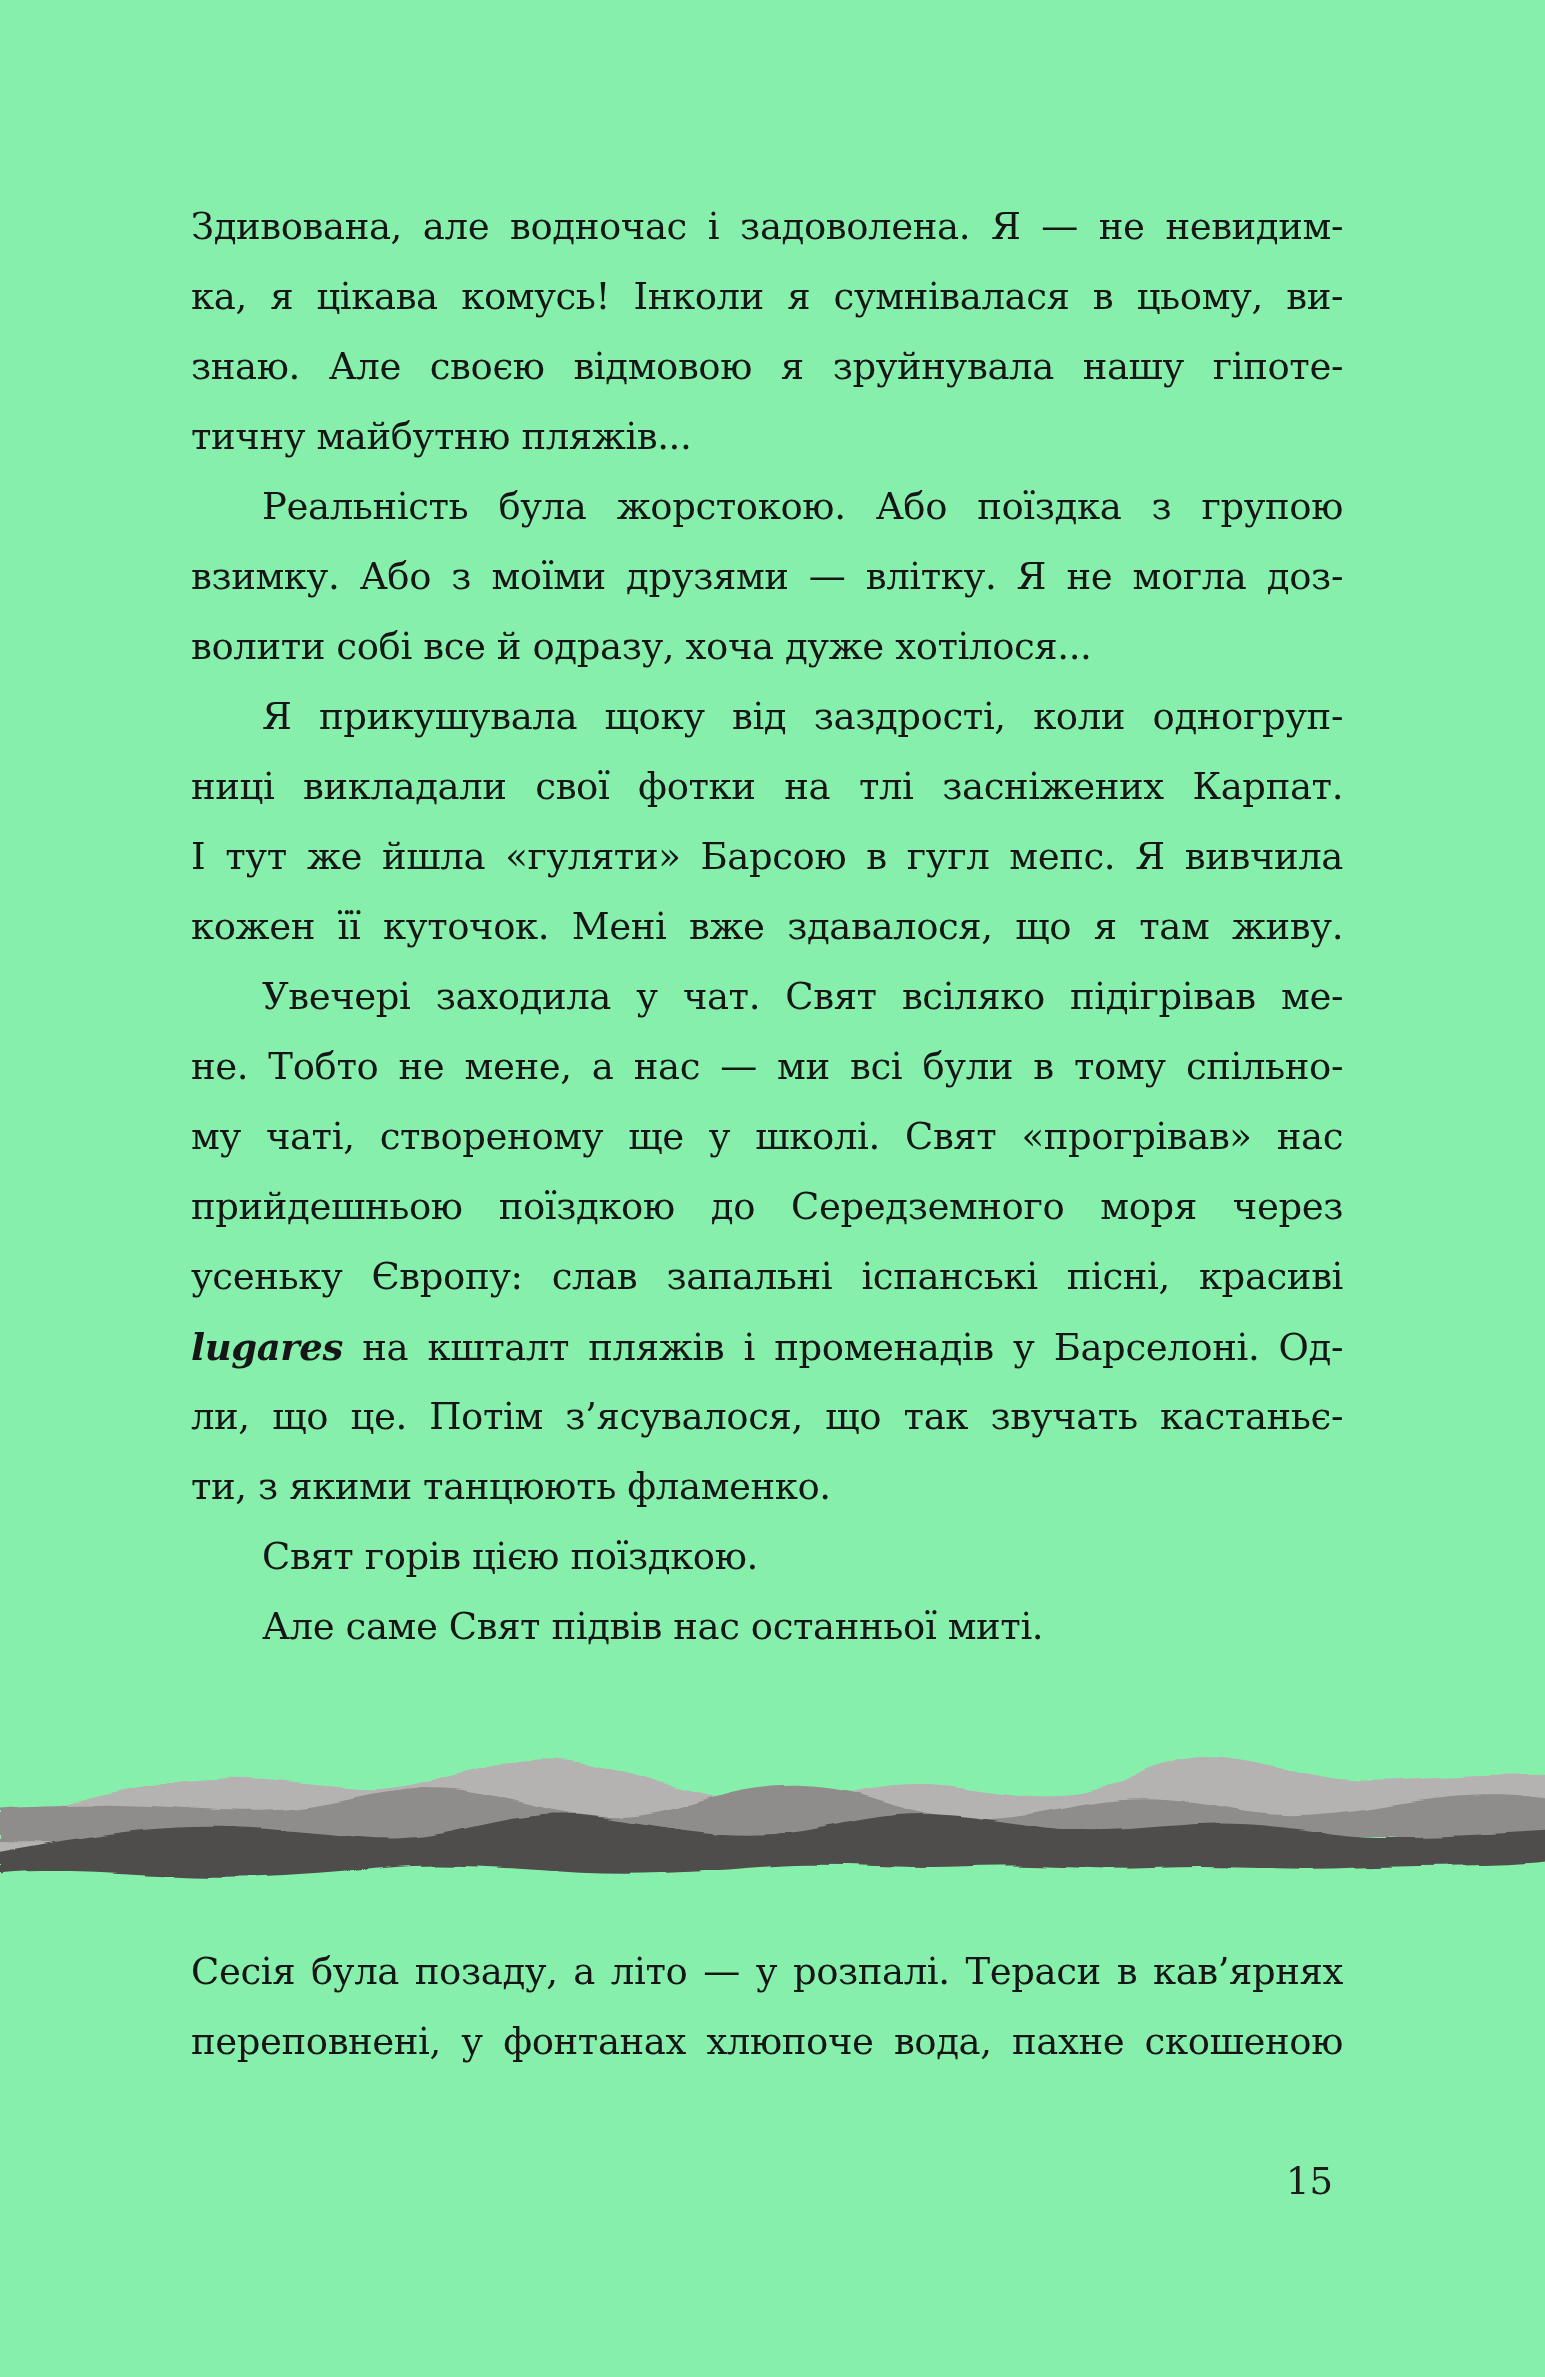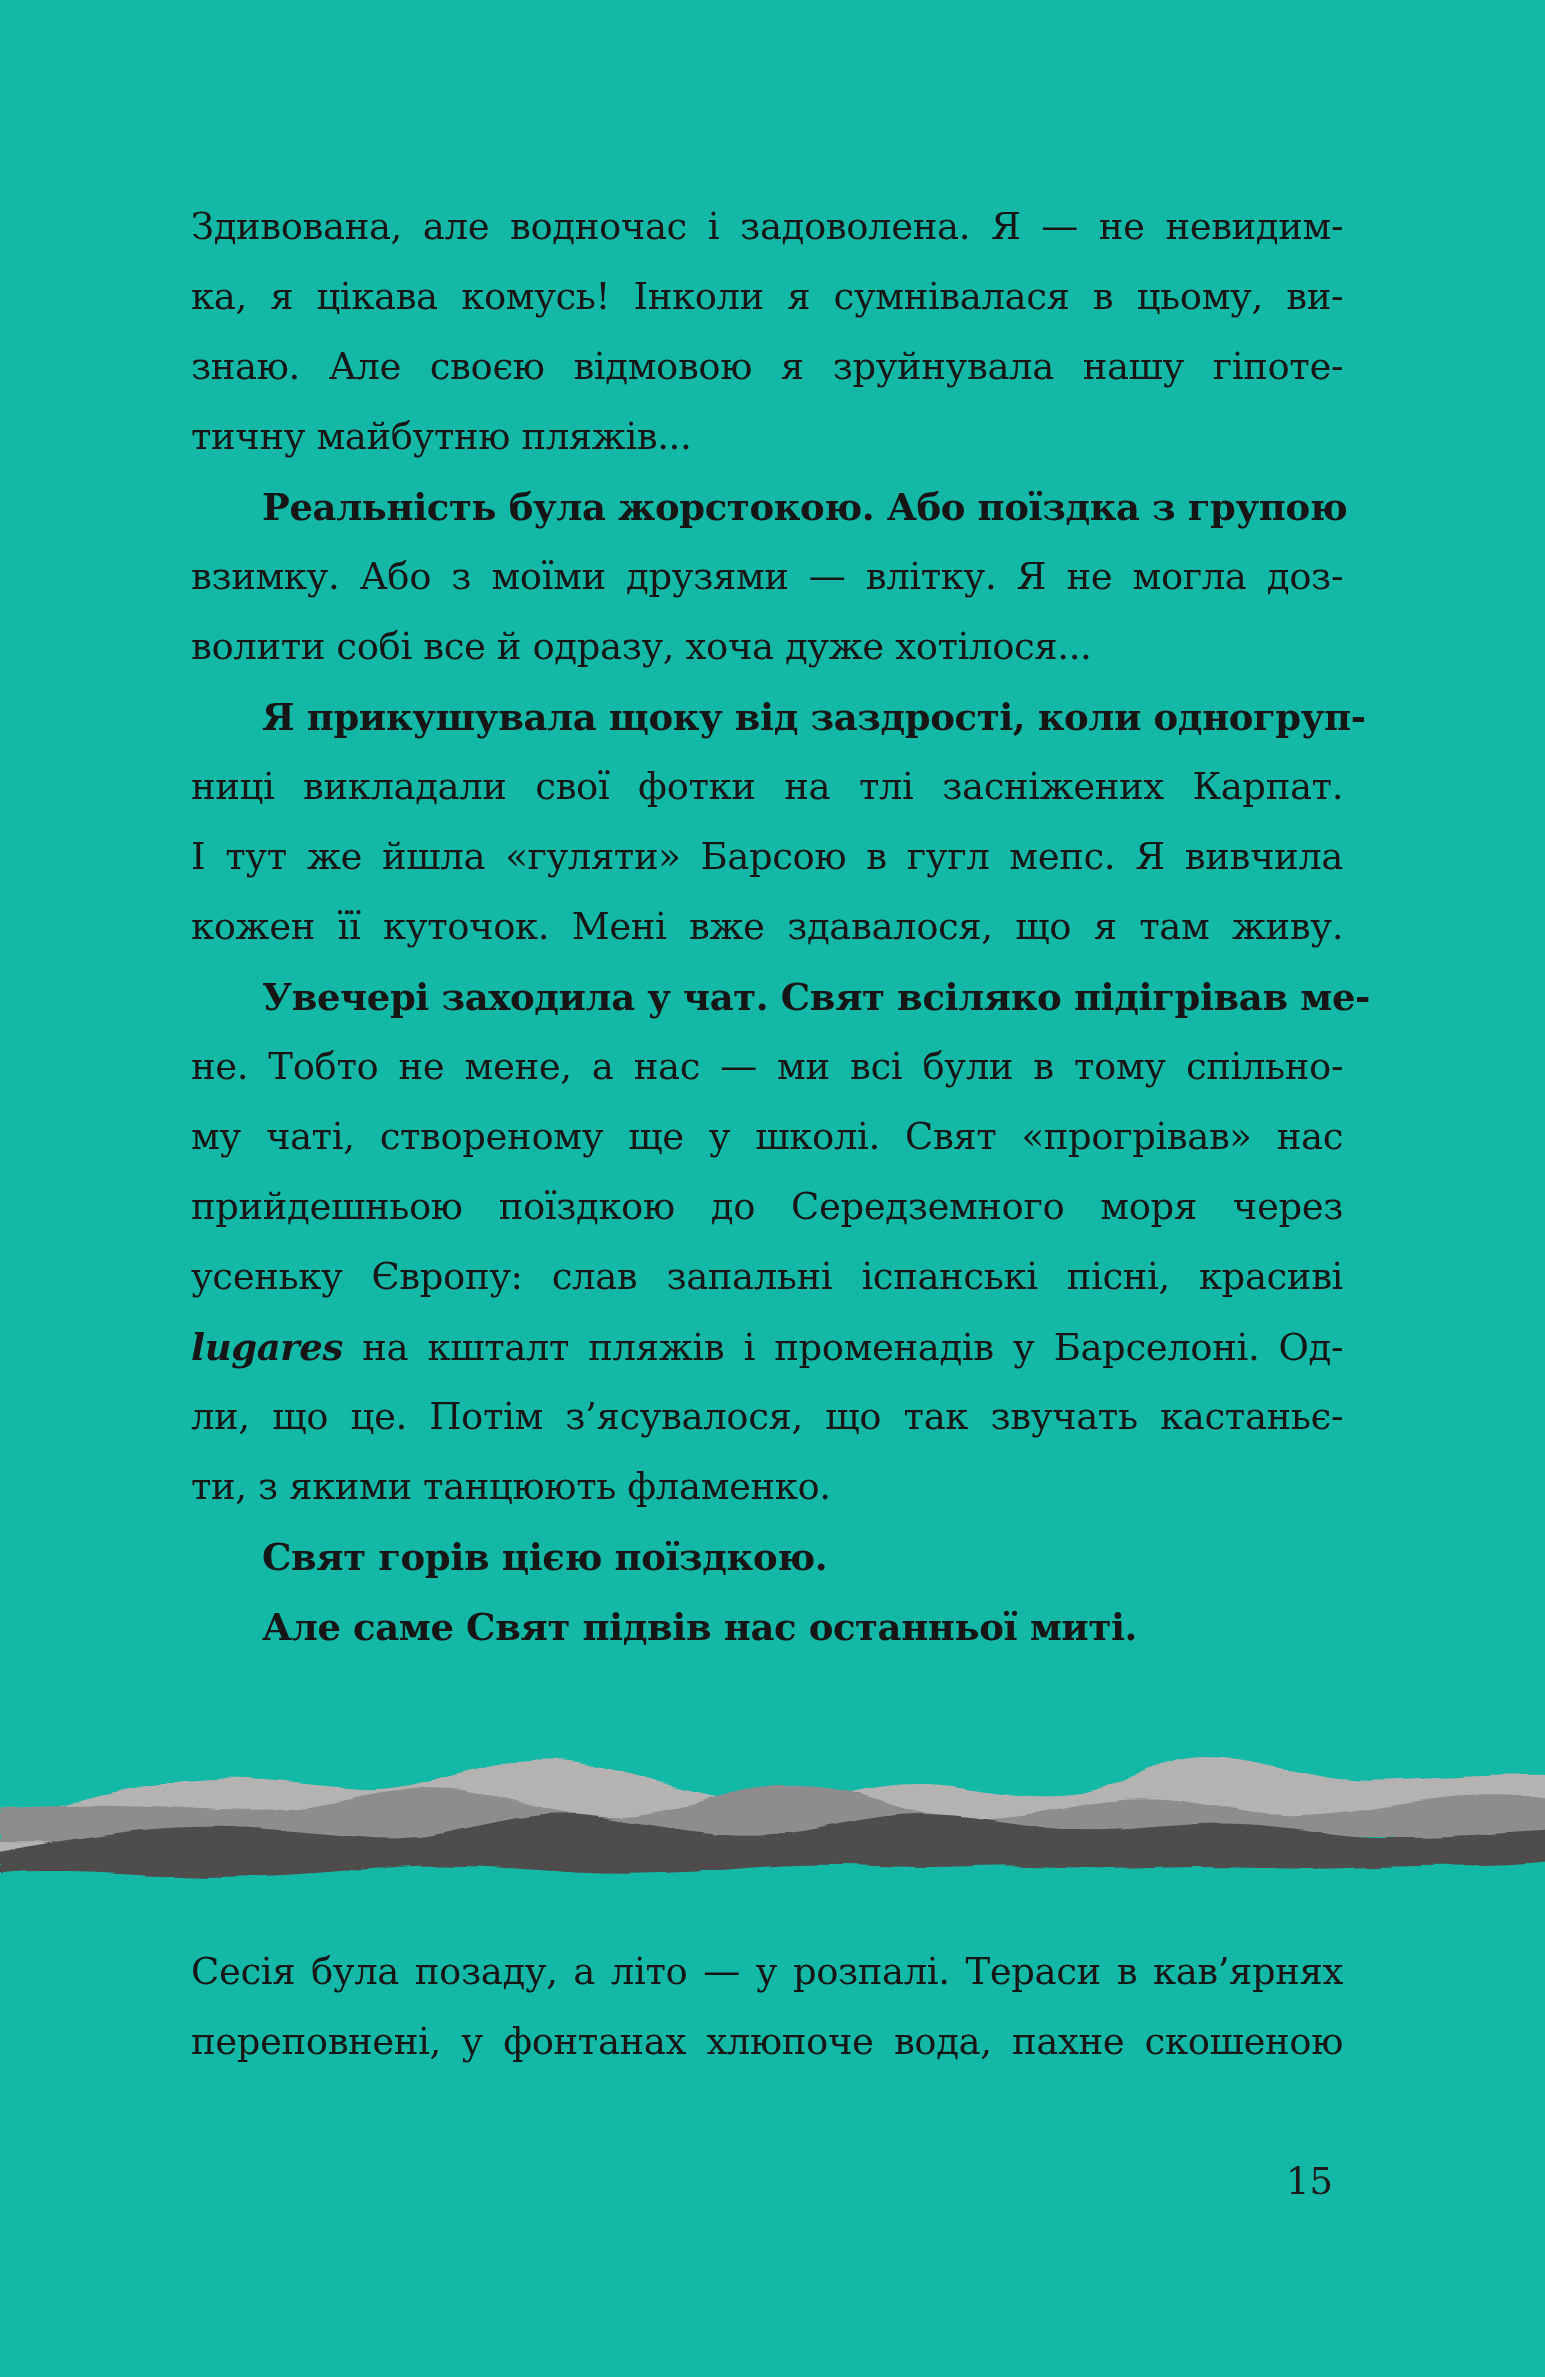--- a/index.html
+++ b/index.html
@@ -1,20 +1,20 @@
 <!DOCTYPE html>
 <html lang="uk" style="font-size:13px"><head>
 <meta charset="utf-8">
 <style>
   html, body { margin: 0; padding: 0; background: #ffffff; }
   .page {
     position: relative;
     width: 1546px;
     height: 2377px;
-    background: #14b8a6;
+    background: #86efac;
     font-family: "DejaVu Serif", "Liberation Serif", serif;
     color: #161616;
     overflow: hidden;
   }
   .text-block {
     position: absolute;
     left: 191px;
     width: 1152px;
   }
   #body-lines { top: 192px; }
@@ -22,21 +22,21 @@
   .line {
     height: 70px;
     line-height: 70px;
     font-size: 37px;
     letter-spacing: -0.4px;
     white-space: nowrap;
     text-align: justify;
     text-align-last: justify;
   }
   .line.end { text-align: left; text-align-last: left; }
-  .line.indent { text-indent: 71px; font-weight: bold; }
+  .line.indent { text-indent: 71px; }
   .line em { font-style: italic; font-weight: bold; }
   .wave {
     position: absolute;
     left: 0;
     top: 1747px;
     width: 1546px;
     height: 141px;
     display: block;
   }
   .page-number {

